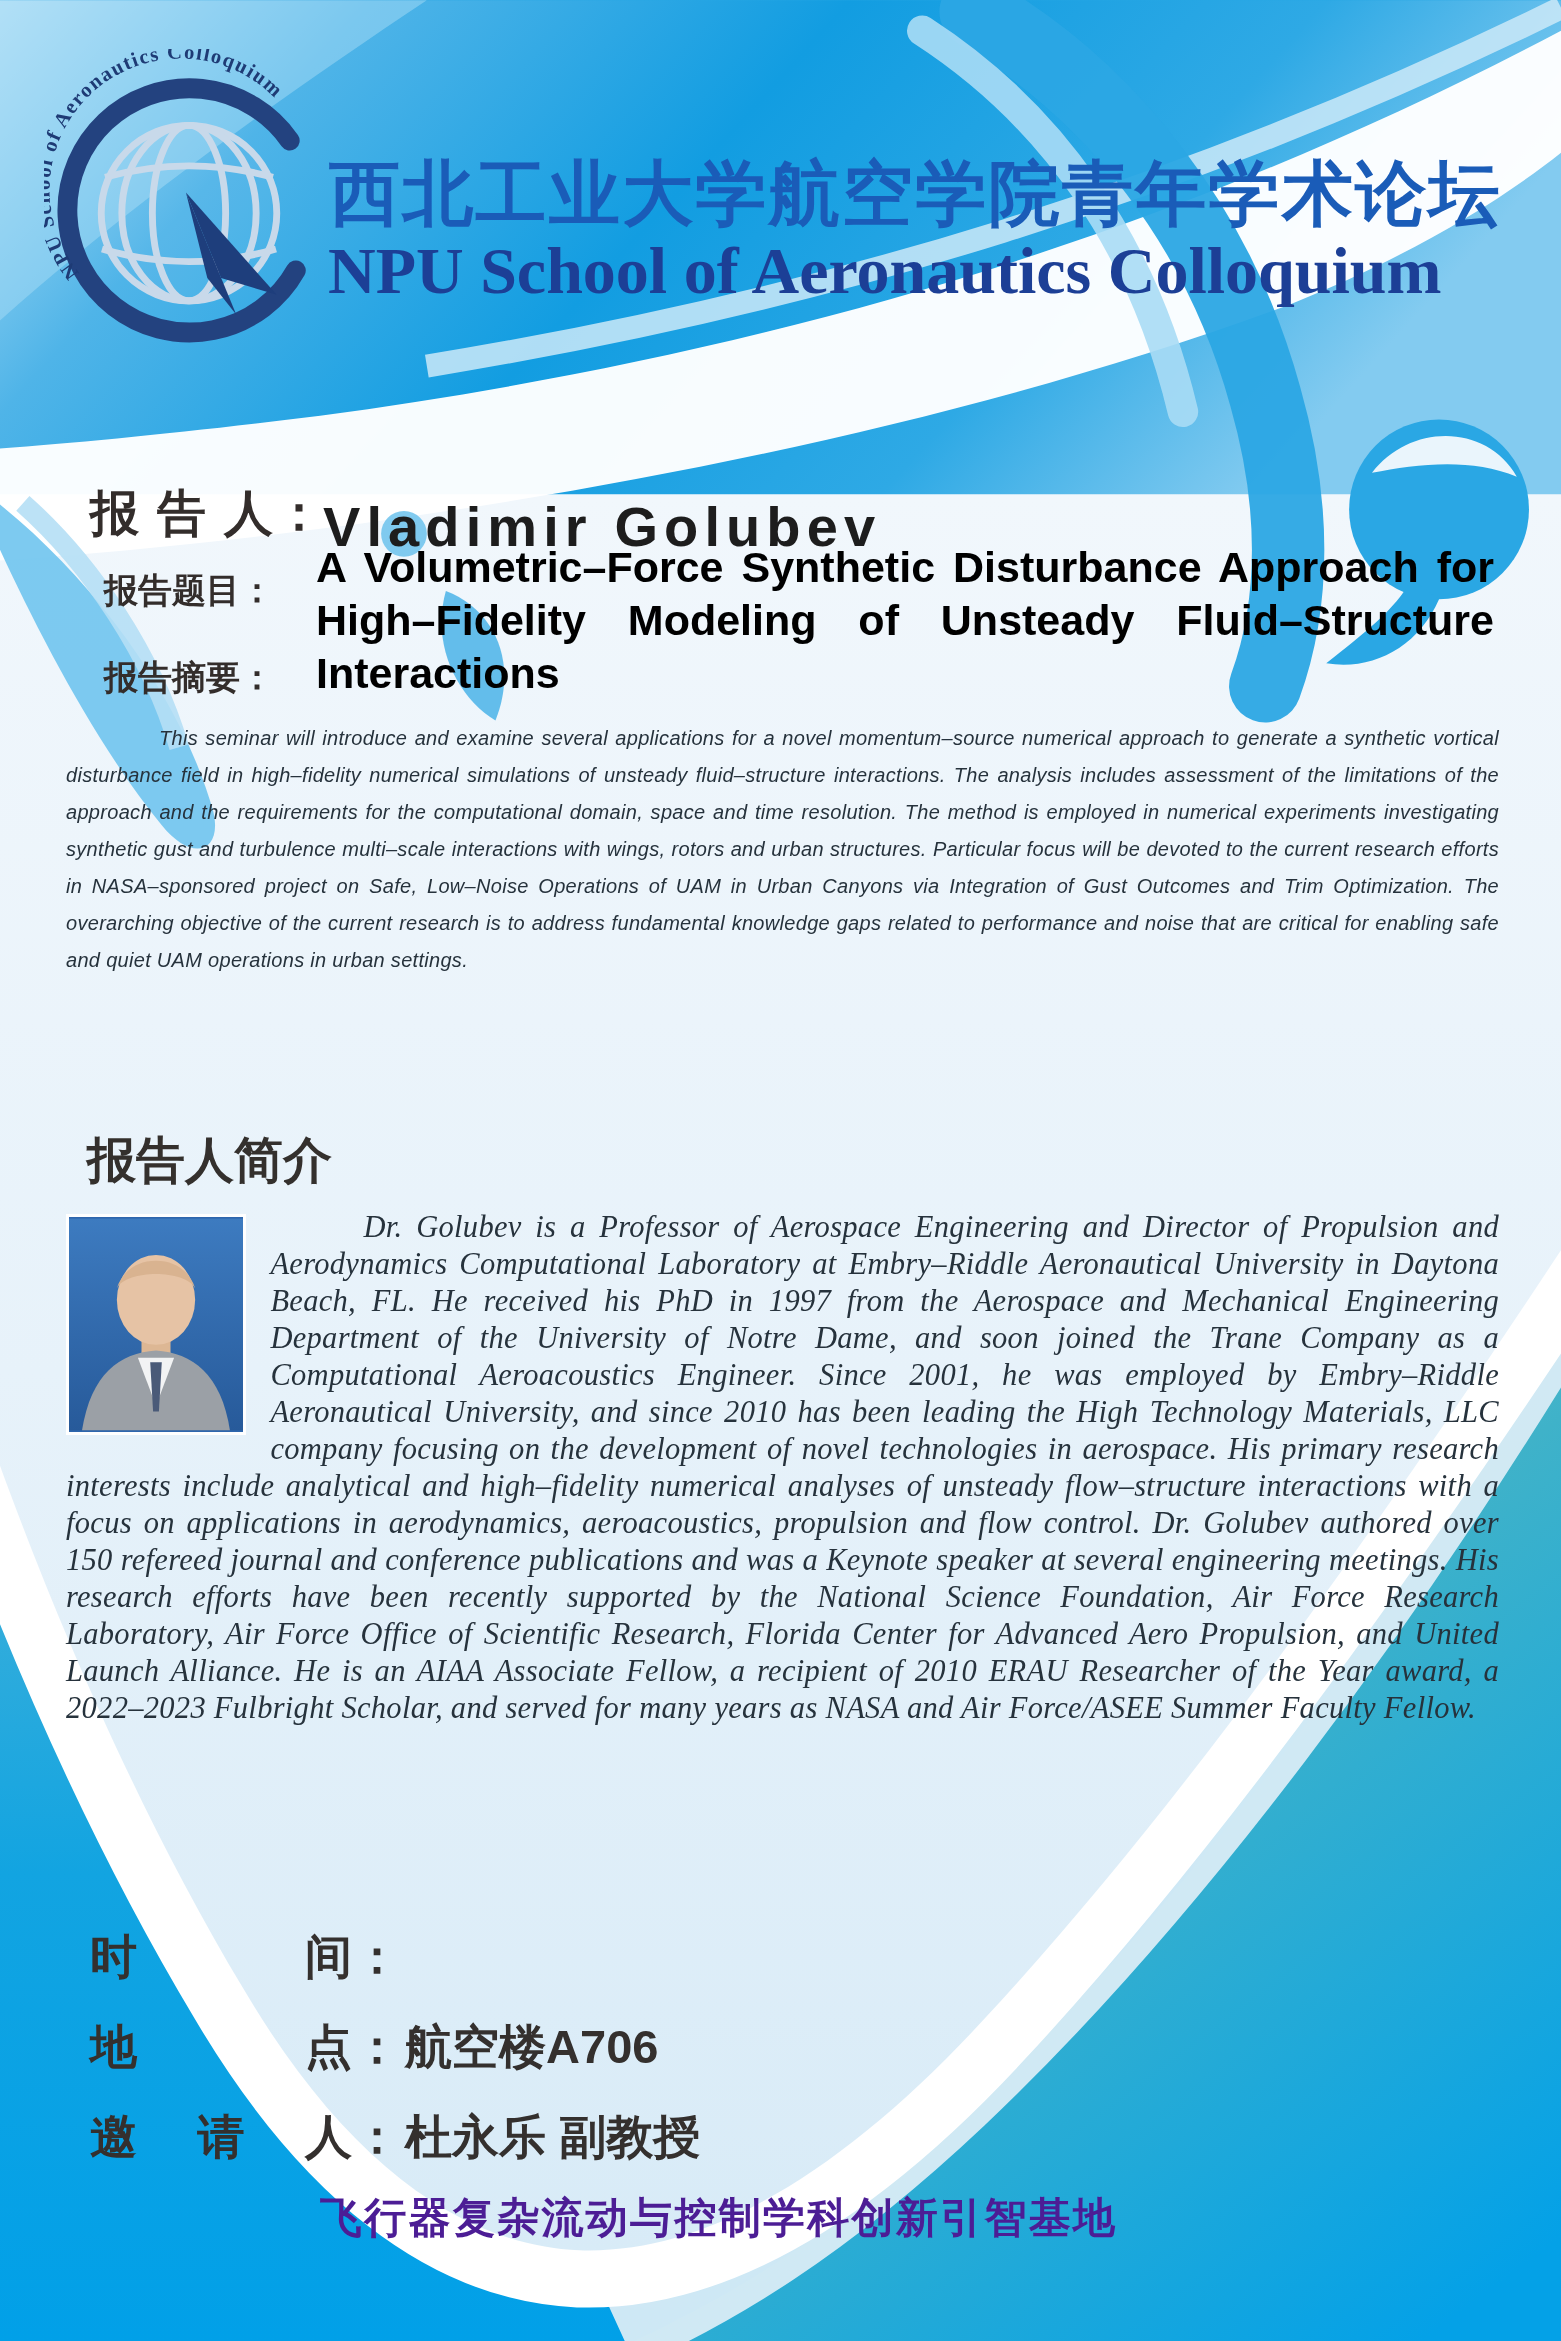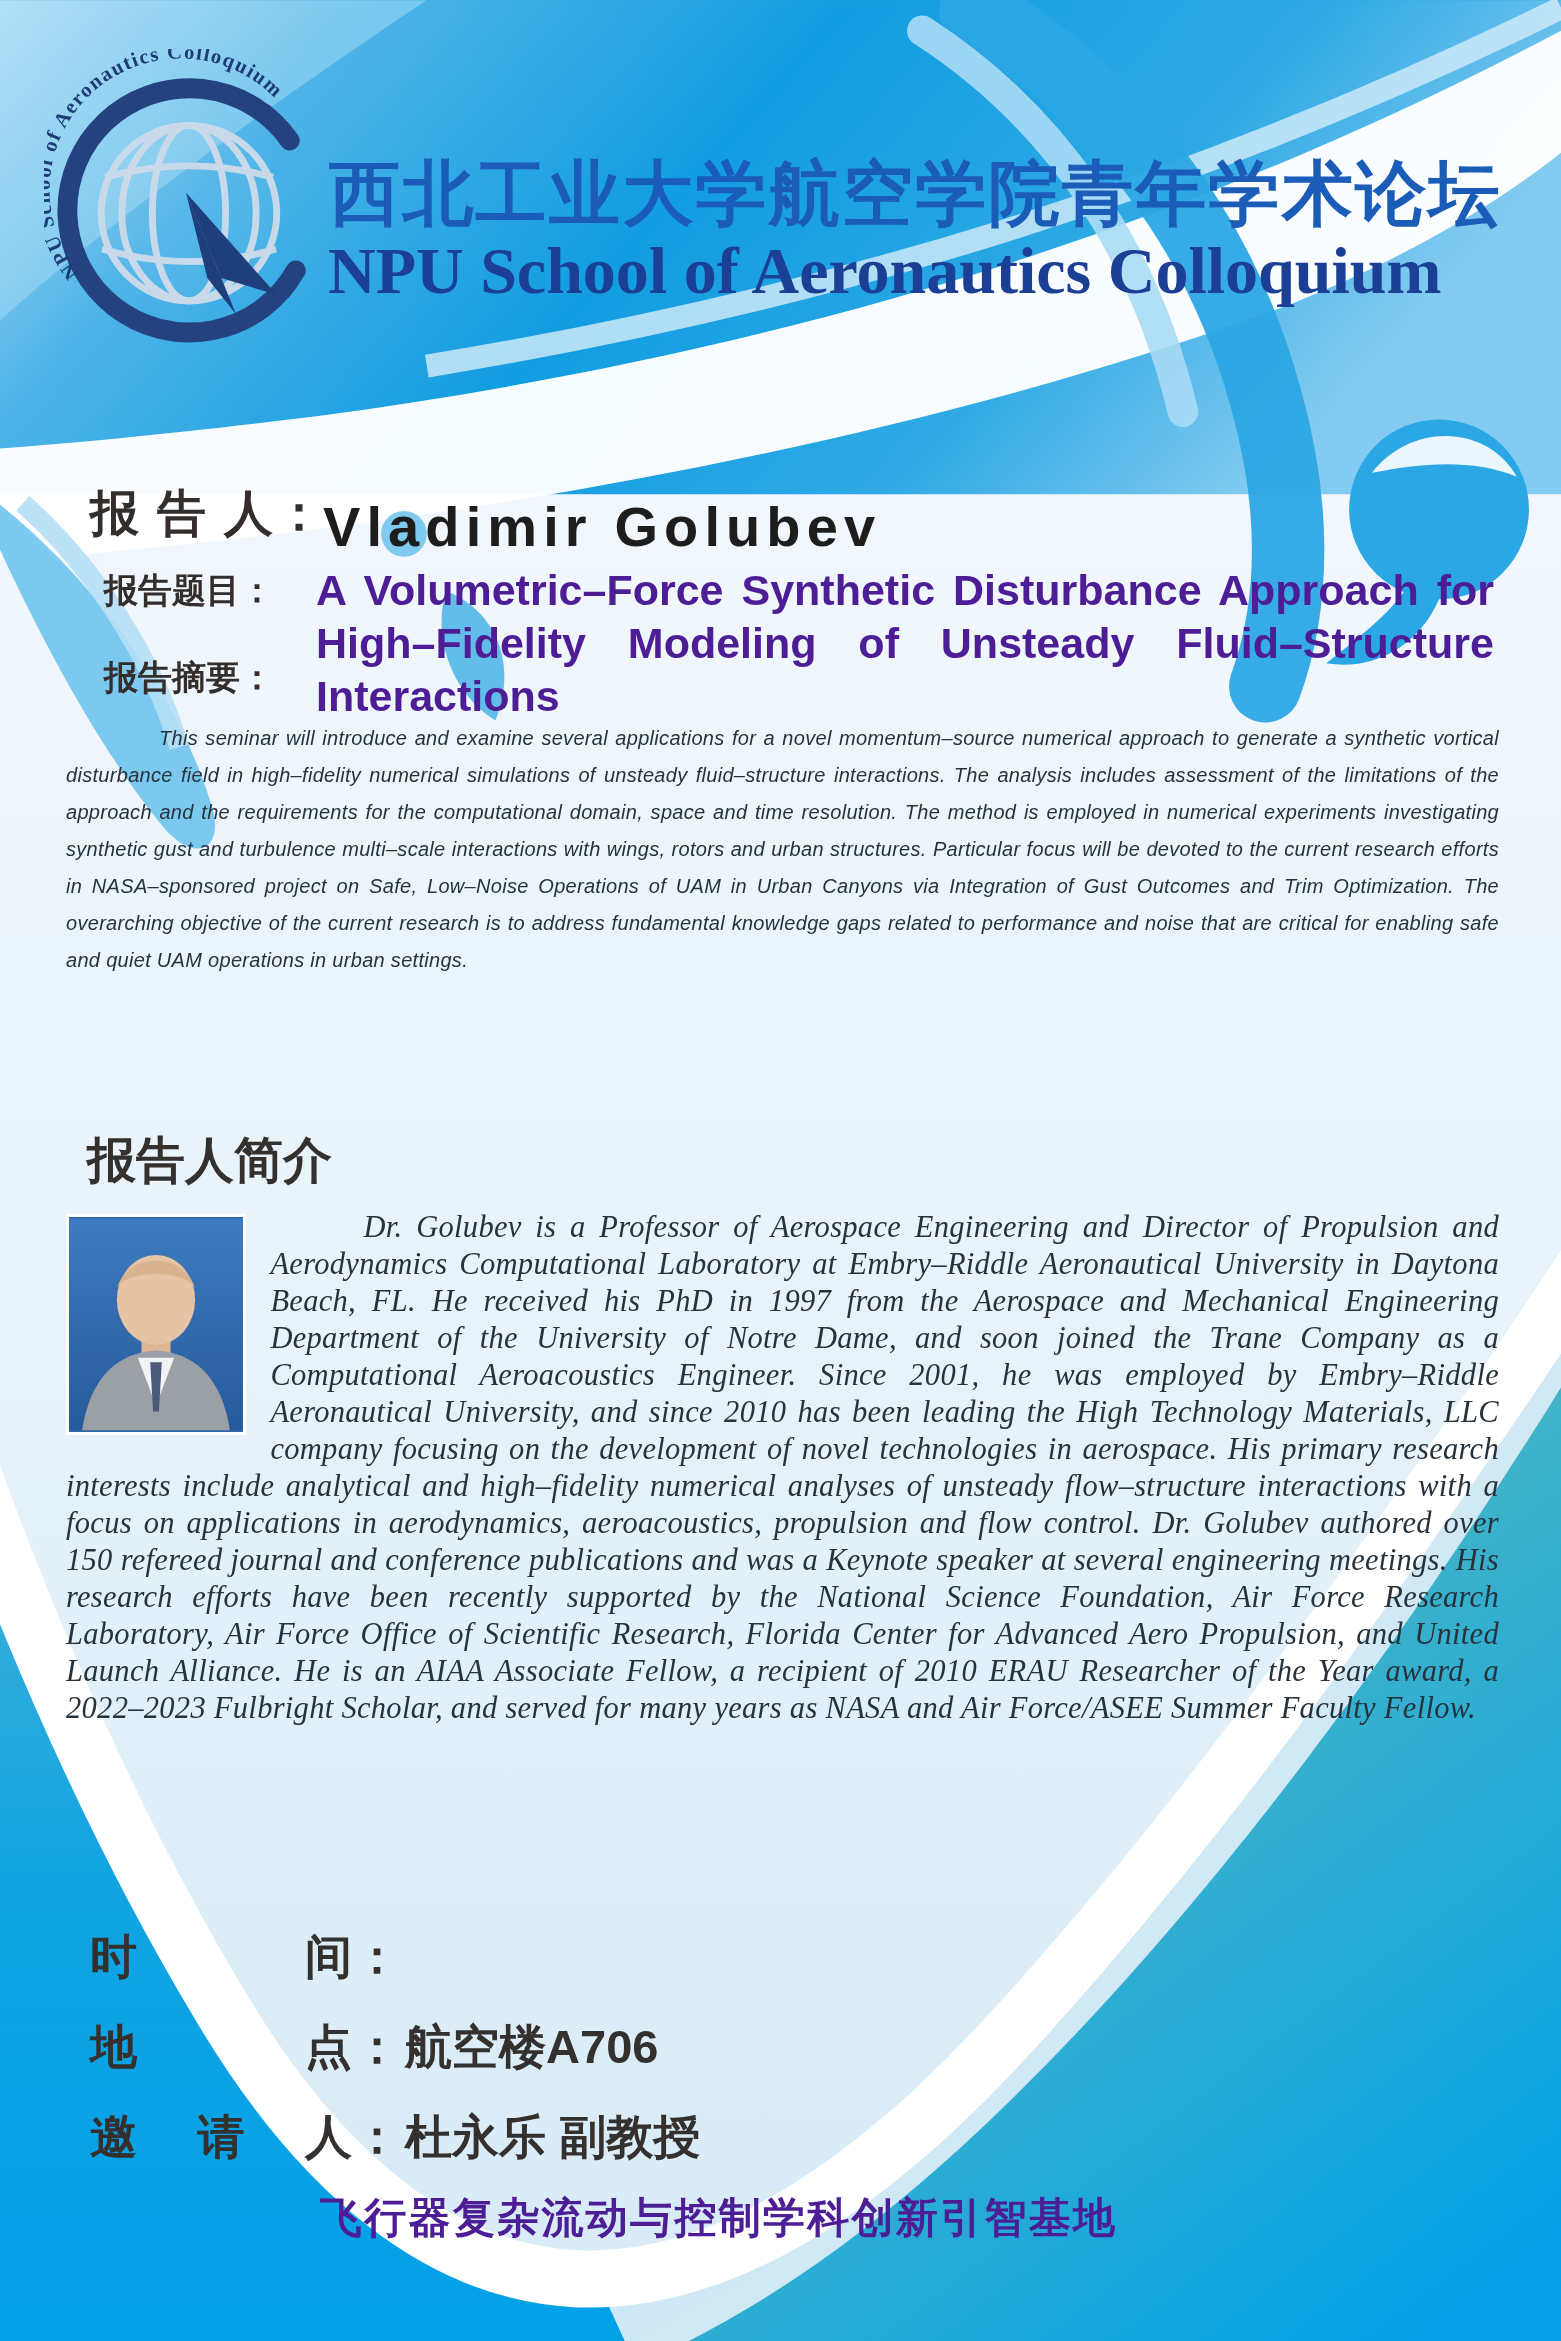--- a/index.html
+++ b/index.html
@@ -36,22 +36,22 @@
     position:absolute;left:323px;top:494px;white-space:nowrap;
     font-size:56px;font-weight:700;letter-spacing:6.1px;color:#1d1d1d;
   }
   .plain-label{
     position:absolute;left:104px;font-size:34px;font-weight:700;color:#332D2B;line-height:1;
   }
   #title-label{top:573px;}
   #abstract-label{top:660px;}
 
   .talk-title{
-    position:absolute;left:316px;top:564px;width:1178px;
-    font-size:43px;line-height:53px;font-weight:700;color:#4c1d95;
+    position:absolute;left:316px;top:541px;width:1178px;
+    font-size:43px;line-height:53px;font-weight:700;color:#000000;
     text-align:justify;letter-spacing:0px;
   }
   .abstract{
     position:absolute;left:66px;top:720px;width:1433px;
     font-size:20px;line-height:37px;font-style:italic;color:#26323C;
     text-align:justify;text-indent:93px;letter-spacing:0.3px;
   }
 
   .bio-heading{
     position:absolute;left:87px;top:1136px;

